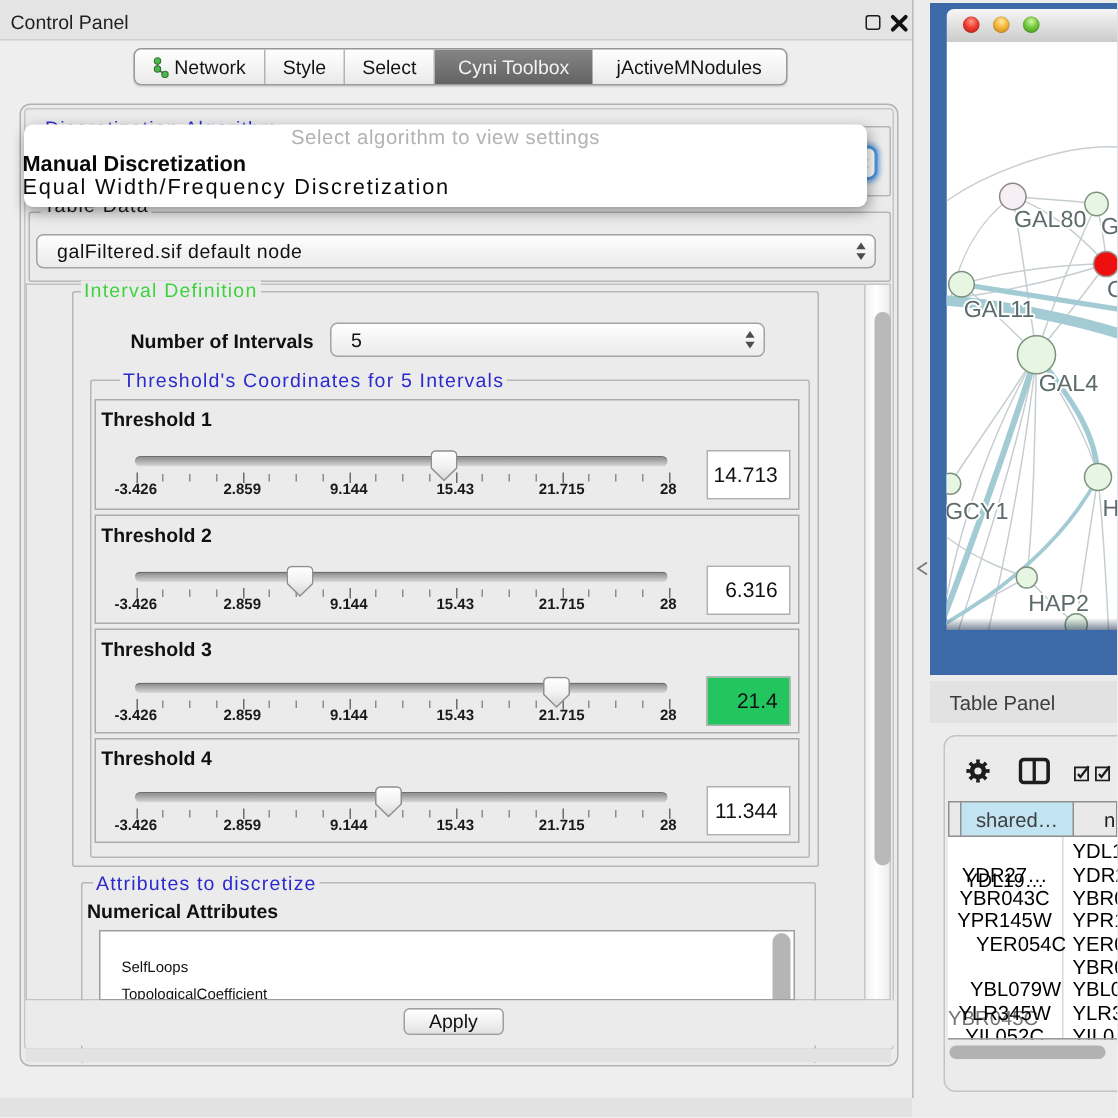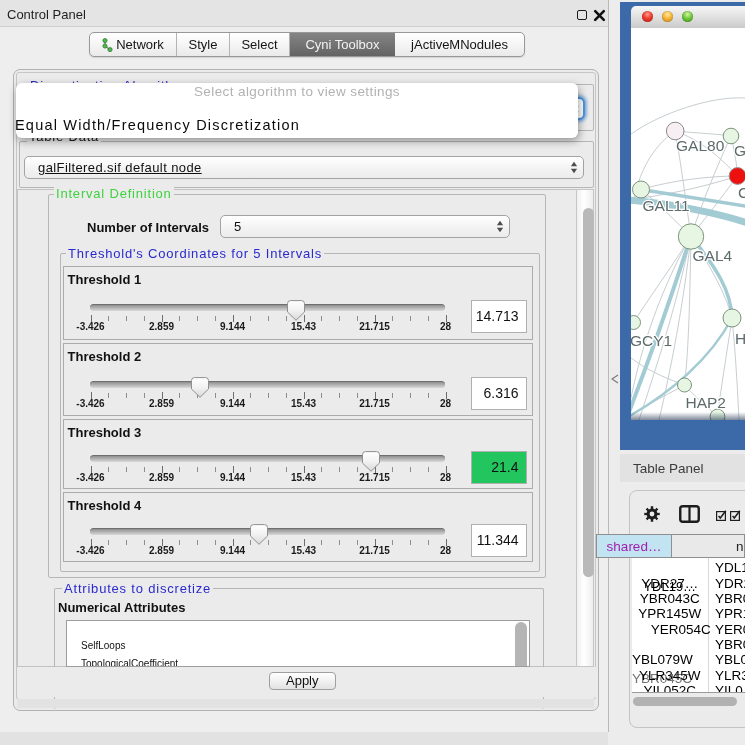--- a/index.html
+++ b/index.html
@@ -41,21 +41,21 @@
 <div class="grptitle" style="left:28px;top:78.5px;color:#2a2ace;">Discretization Algorithm</div>
 <div class="abs" style="left:28px;top:97px;width:557px;height:23px;background:#fff;border:2.5px solid #4e94dc;border-radius:6px;box-shadow:0 0 3px 1.5px rgba(80,145,215,0.65);box-sizing:border-box;"></div>
 <svg class="abs" style="left:571px;top:101px;" width="9" height="16" viewBox="0 0 9 16">
       <path d="M4.5 1 L8 6 L1 6 Z" fill="#c0c0c0"></path>
       <path d="M4.5 15 L8 10 L1 10 Z" fill="#c0c0c0"></path>
     </svg>
 
 <div class="grp" style="left:19px;top:141px;width:573px;height:45px;"></div>
 <div class="grptitle" style="left:27px;top:130px;color:#1a1a1a;">Table Data</div>
 <div class="combo" style="left:24px;top:156px;width:560px;height:23px;">
-  <div class="abs" style="left:13px;top:0;line-height:22px;font-size:13px;letter-spacing:0.4px;color:#111;text-decoration:underline;">galFiltered.sif default node</div>
+  <div class="abs" style="left:13px;top:0;line-height:22px;font-size:13px;letter-spacing:0.4px;color:#111;">galFiltered.sif default node</div>
   <svg class="ar" viewBox="0 0 9 16">
         <path d="M4.5 1.5 L8 6.5 L1 6.5 Z" fill="#4d4d4d"></path>
         <path d="M4.5 14.5 L8 9.5 L1 9.5 Z" fill="#4d4d4d"></path>
       </svg>
 </div>
 
 <div class="abs" style="left:17px;top:189px;width:559px;height:478px;border:1px solid #c2c2c2;border-right:none;box-sizing:border-box;"></div>
 
 <div class="grp" style="left:48px;top:194px;width:495.5px;height:382px;"></div>
 <div class="grptitle" style="left:54px;top:186.5px;color:#3fd23f;">Interval Definition</div>
@@ -63,21 +63,21 @@
 <div class="abs tb" style="left:87px;top:220px;font-size:13px;color:#111;">Number of Intervals</div>
 <div class="combo" style="left:220px;top:215px;width:290px;height:23px;">
   <div class="abs" style="left:13px;top:0;line-height:22px;font-size:13px;color:#111;">5</div>
   <svg class="ar" viewBox="0 0 9 16">
         <path d="M4.5 1.5 L8 6.5 L1 6.5 Z" fill="#4d4d4d"></path>
         <path d="M4.5 14.5 L8 9.5 L1 9.5 Z" fill="#4d4d4d"></path>
       </svg>
 </div>
 
 <div class="grp" style="left:60px;top:253px;width:478px;height:317px;"></div>
-<div class="grptitle" style="left:66px;top:246.5px;color:#2a2ace;text-align:right;">Threshold's Coordinates for 5 Intervals</div>
+<div class="grptitle" style="left:80px;top:246.5px;color:#2a2ace;text-align:right;">Threshold's Coordinates for 5 Intervals</div>
 <svg width="0" height="0" style="position:absolute">
       <defs>
         <linearGradient id="thgr" x1="0" y1="0" x2="0" y2="1">
           <stop offset="0" stop-color="#ffffff"></stop>
           <stop offset="0.5" stop-color="#f2f2f2"></stop>
           <stop offset="1" stop-color="#d8d8d8"></stop>
         </linearGradient>
       </defs>
     </svg>
     <div class="abs" style="left:62.5px;top:266px;width:470.5px;height:74px;border:1px solid #ababab;box-sizing:border-box;"></div>
@@ -227,20 +227,21 @@
 <div class="abs" style="left:575.5px;top:189px;width:18px;height:478px;background:linear-gradient(90deg,#f0f0f0,#ffffff 45%,#ededed);border:1px solid #c6c6c6;box-sizing:border-box;"></div>
 <div class="abs" style="left:583px;top:208px;width:11px;height:369px;background:#b9b9b9;border-radius:5.5px;"></div>
 
 <div class="abs" style="left:17px;top:667px;width:579px;height:30px;background:#ebebeb;"></div>
 <div class="abs" style="left:268.5px;top:672px;width:67.5px;height:18px;background:linear-gradient(#ffffff,#f0f0f0 55%,#e2e2e2);border:1px solid #9f9f9f;border-radius:4px;box-sizing:border-box;font-size:13px;color:#111;text-align:center;line-height:16px;">Apply</div>
 <div class="abs" style="left:17px;top:698.5px;width:577px;height:9.5px;background:#e2e2e2;"></div>
 
 
 <div class="abs" style="left:16px;top:83px;width:562px;height:55px;background:#ffffff;border-radius:6px;box-shadow:1px 3px 9px rgba(0,0,0,0.38);z-index:50;"></div>
 <div class="abs" style="left:16px;top:84px;width:562px;text-align:center;font-size:13.5px;letter-spacing:0.4px;color:#b2b2b2;z-index:51;">Select algorithm to view settings</div>
+<div class="abs tb" style="left:15px;top:101.5px;font-size:14.5px;color:#0a0a0a;z-index:51;">Manual Discretization</div>
 <div class="abs" style="left:15px;top:116.5px;font-size:14.5px;letter-spacing:1.2px;color:#0a0a0a;z-index:51;">Equal Width/Frequency Discretization</div>
 
 <svg class="abs" style="left:611px;top:374px;" width="8" height="10" viewBox="0 0 8 10">
       <path d="M7 1 L1 5 L7 9" fill="none" stroke="#7a7a7a" stroke-width="1.2"></path>
     </svg>
 
 <div class="abs" style="left:620px;top:2px;width:125px;height:448px;background:#3c69a8;"></div>
 <div class="abs" style="left:631px;top:6px;width:114px;height:21.5px;background:linear-gradient(#f6f6f6,#cbcbcb);border-top-left-radius:5px;border-bottom:1px solid #949494;"></div>
 <div class="abs" style="left:642px;top:11px;width:11px;height:11px;border-radius:50%;background:radial-gradient(circle at 50% 30%, #ff9a8a 0%, #ee3b30 45%, #b71c12 100%);box-shadow:inset 0 0 1px rgba(0,0,0,0.4);"></div>
 <div class="abs" style="left:661.5px;top:11px;width:11px;height:11px;border-radius:50%;background:radial-gradient(circle at 50% 30%, #ffe9a0 0%, #f5b63b 45%, #c07f10 100%);box-shadow:inset 0 0 1px rgba(0,0,0,0.4);"></div>
@@ -325,39 +326,39 @@
 <svg class="abs" style="left:716px;top:509.5px;" width="11" height="11" viewBox="0 0 11 11">
       <rect x="0.6" y="1.6" width="8.8" height="8.8" fill="none" stroke="#1d1d1d" stroke-width="1.2"></rect>
       <path d="M2.6 6 L4.3 8 L9.8 0.8" fill="none" stroke="#1d1d1d" stroke-width="1.5"></path>
     </svg>
 <svg class="abs" style="left:730px;top:509.5px;" width="11" height="11" viewBox="0 0 11 11">
       <rect x="0.6" y="1.6" width="8.8" height="8.8" fill="none" stroke="#1d1d1d" stroke-width="1.2"></rect>
       <path d="M2.6 6 L4.3 8 L9.8 0.8" fill="none" stroke="#1d1d1d" stroke-width="1.5"></path>
     </svg>
 
 <div class="abs" style="left:632px;top:534px;width:113px;height:24px;background:#e9e9e9;border:1px solid #8f8f8f;box-sizing:border-box;"></div>
-<div class="abs" style="left:596px;top:534px;width:76px;height:24px;background:#c2e4f2;border:1px solid #8f8f8f;box-sizing:border-box;font-size:13.5px;color:#a21caf;text-align:center;line-height:23px;">shared…</div>
+<div class="abs" style="left:640px;top:534px;width:76px;height:24px;background:#c2e4f2;border:1px solid #8f8f8f;box-sizing:border-box;font-size:13.5px;color:#404040;text-align:center;line-height:23px;">shared…</div>
 <div class="abs" style="left:736px;top:539px;font-size:13.5px;color:#222;">n</div>
 
 <div class="abs" style="left:632px;top:558px;width:113px;height:135px;background:#ffffff;border-bottom:1px solid #9a9a9a;overflow:hidden;">
 </div>
 <div class="abs" style="left:707.5px;top:558px;width:1px;height:135px;background:#d8d8d8;"></div>
 <div class="abs" style="left:632px;top:579px;width:75.5px;font-size:13px;color:#000;text-align:center;">YDL19…</div>
     <div class="abs" style="left:715px;top:560.3px;font-size:13.5px;color:#000;">YDL1</div>
     <div class="abs" style="left:632px;top:575.6px;width:75.5px;font-size:13.5px;color:#000;text-align:center;">YDR27…</div>
     <div class="abs" style="left:715px;top:575.6px;font-size:13.5px;color:#000;">YDR2</div>
     <div class="abs" style="left:632px;top:591.0px;width:75.5px;font-size:13.5px;color:#000;text-align:center;">YBR043C</div>
     <div class="abs" style="left:715px;top:591.0px;font-size:13.5px;color:#000;">YBR0</div>
     <div class="abs" style="left:632px;top:606.3px;width:75.5px;font-size:13.5px;color:#000;text-align:center;">YPR145W</div>
     <div class="abs" style="left:715px;top:606.3px;font-size:13.5px;color:#000;">YPR1</div>
     <div class="abs" style="left:632px;top:621.7px;width:75.5px;font-size:13.5px;color:#000;text-align:center;margin-left:11px;">YER054C</div>
     <div class="abs" style="left:715px;top:621.7px;font-size:13.5px;color:#000;">YER0</div>
     <div class="abs" style="left:632px;top:671px;width:75.5px;font-size:13.5px;color:#737373;text-align:left;">YBR045C</div>
     <div class="abs" style="left:715px;top:637.0px;font-size:13.5px;color:#000;">YBR0</div>
-    <div class="abs" style="left:632px;top:652.4px;width:75.5px;font-size:13.5px;color:#000;text-align:left;">YBL079W</div>
+    <div class="abs" style="left:632px;top:652.4px;width:75.5px;font-size:13.5px;color:#000;text-align:right;">YBL079W</div>
     <div class="abs" style="left:715px;top:652.4px;font-size:13.5px;color:#000;">YBL0</div>
     <div class="abs" style="left:632px;top:667.8px;width:75.5px;font-size:13.5px;color:#000;text-align:center;">YLR345W</div>
     <div class="abs" style="left:715px;top:667.8px;font-size:13.5px;color:#000;">YLR3</div>
     <div class="abs" style="left:632px;top:683.1px;width:75.5px;font-size:13.5px;color:#000;text-align:center;">YIL052C</div>
     <div class="abs" style="left:715px;top:683.1px;font-size:13.5px;color:#000;">YIL0</div>
 <div class="abs" style="left:630px;top:693.3px;width:120px;height:3.5px;background:#ebebeb;"></div>
 <div class="abs" style="left:632px;top:692.3px;width:113px;height:1px;background:#9a9a9a;"></div>
 
 <div class="abs" style="left:633px;top:696.5px;width:104px;height:9px;background:#b2b2b2;border-radius:4.5px;"></div>
 

